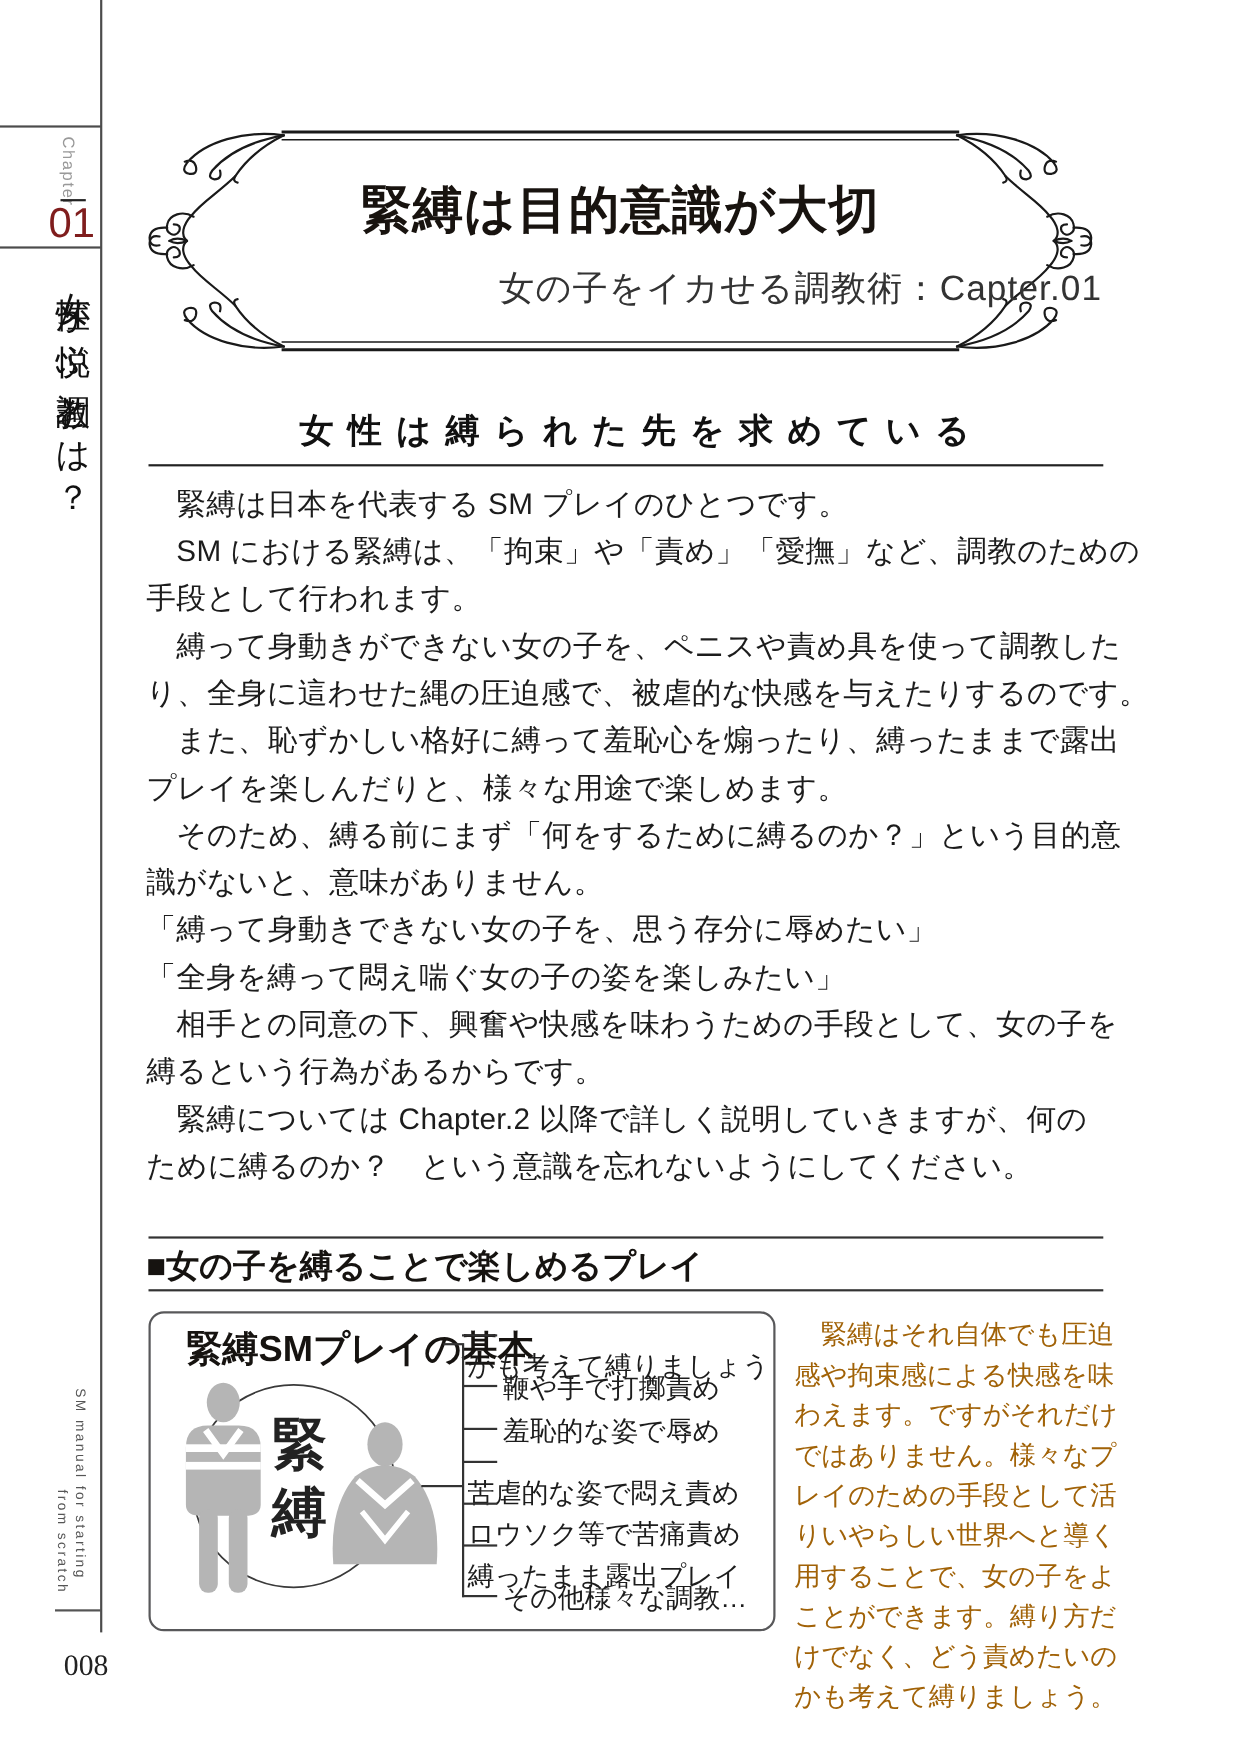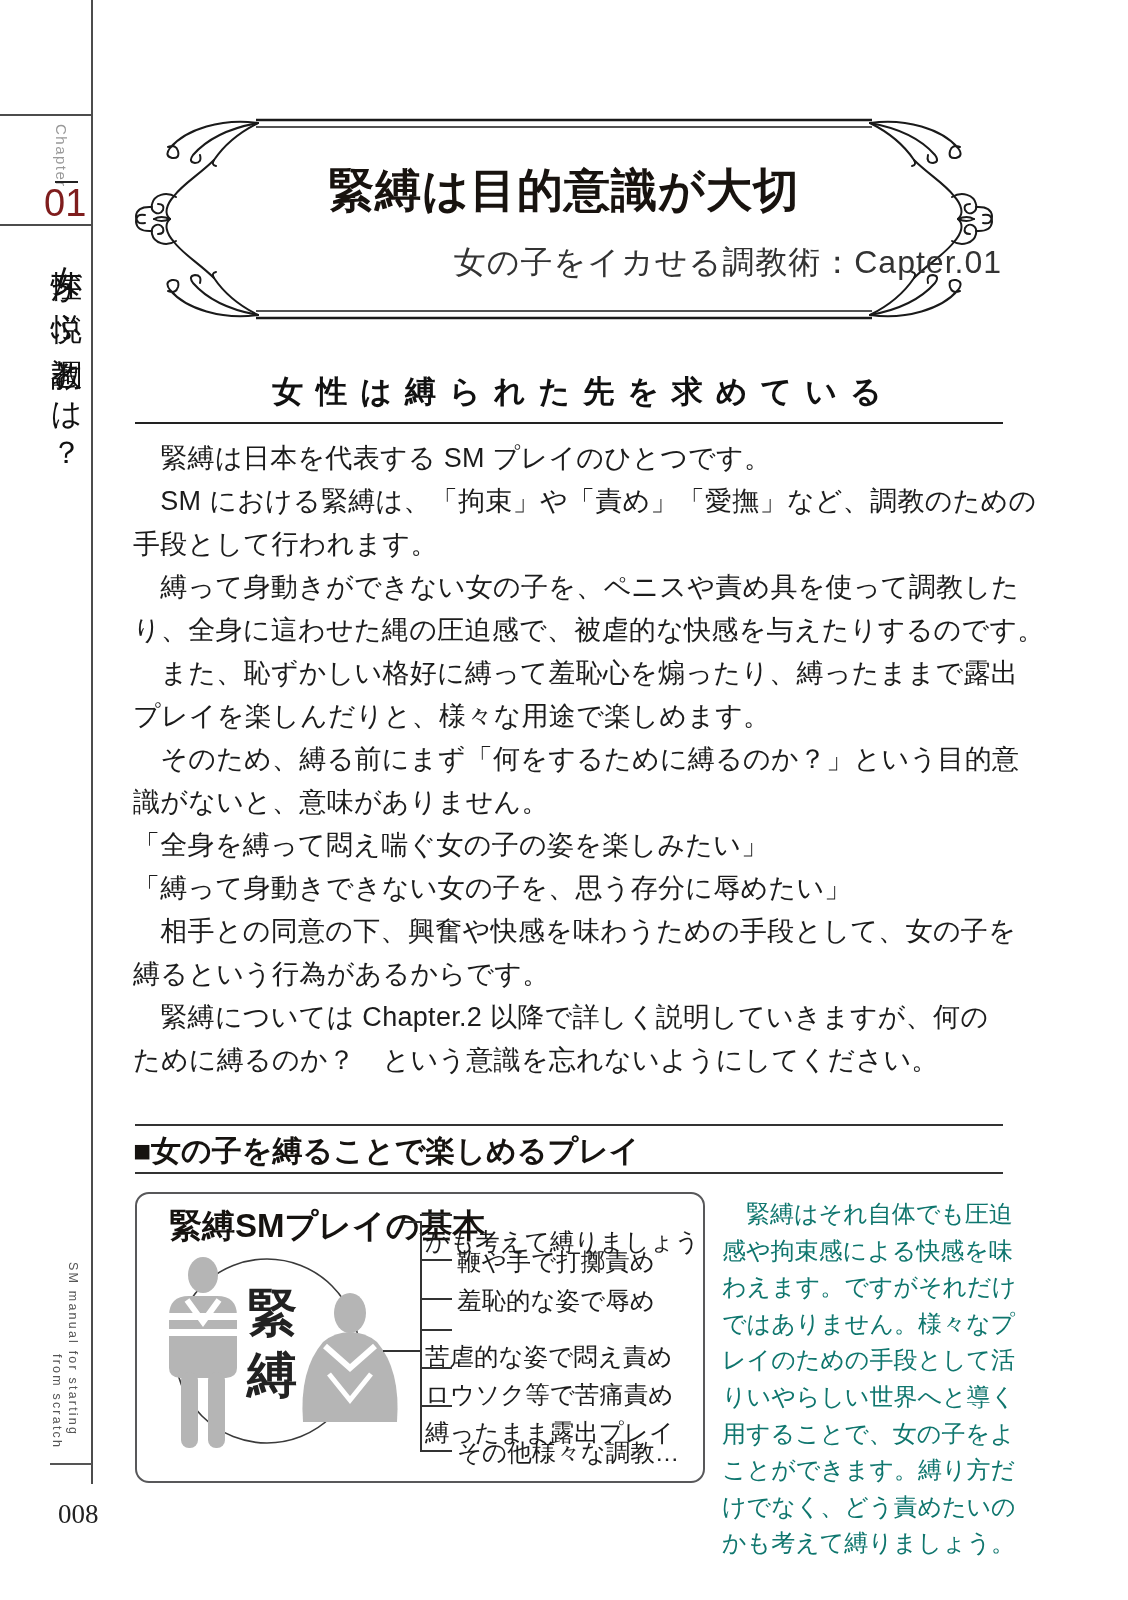--- a/index.html
+++ b/index.html
@@ -59,21 +59,21 @@
   .label-connector{position:absolute;left:266px;top:27px;width:17px;height:2px;background:#333;}
   .figure-connector{position:absolute;left:246px;top:156px;width:37px;height:2px;background:#333;}
   .t-item{position:absolute;left:283px;height:30px;}
   .t-line{display:inline-block;width:32px;height:2px;background:#333;
     vertical-align:middle;margin-bottom:4px;}
   .t-text{font-size:24.5px;color:#1c1c1c;white-space:pre;margin-left:5px;
     vertical-align:middle;}
 
   
   .side-col{left:722px;top:1196px;width:292px;}
-  .side-col>div{font-size:24px;line-height:36.6px;white-space:pre;color:#0f766e;}
+  .side-col>div{font-size:24px;line-height:36.6px;white-space:pre;color:#a16207;}
 </style>
 </head>
 <body>
 
 <div class="abs sidebar-rule"></div>
 <div class="abs chap-top-rule"></div>
 <div class="abs chap-bottom-rule"></div>
 <div class="abs chapter-word">Chapter</div>
 <div class="abs chapter-dash"></div>
 <div class="abs chapter-num">01</div>
@@ -117,22 +117,22 @@
 <div class="abs body-text">
     <div>　緊縛は日本を代表する SM プレイのひとつです。</div>
     <div>　SM における緊縛は、「拘束」や「責め」「愛撫」など、調教のための</div>
     <div>手段として行われます。</div>
     <div>　縛って身動きができない女の子を、ペニスや責め具を使って調教した</div>
     <div>り、全身に這わせた縄の圧迫感で、被虐的な快感を与えたりするのです。</div>
     <div>　また、恥ずかしい格好に縛って羞恥心を煽ったり、縛ったままで露出</div>
     <div>プレイを楽しんだりと、様々な用途で楽しめます。</div>
     <div>　そのため、縛る前にまず「何をするために縛るのか？」という目的意</div>
     <div>識がないと、意味がありません。</div>
+    <div>「縛って身動きできない女の子を、思う存分に辱めたい」</div>
     <div>「全身を縛って悶え喘ぐ女の子の姿を楽しみたい」</div>
-    <div>「縛って身動きできない女の子を、思う存分に辱めたい」</div>
     <div>　相手との同意の下、興奮や快感を味わうための手段として、女の子を</div>
     <div>縛るという行為があるからです。</div>
     <div>　緊縛については Chapter.2 以降で詳しく説明していきますが、何の</div>
     <div>ために縛るのか？　という意識を忘れないようにしてください。</div>
   </div>
 
 <div class="abs sub-rule-top"></div>
 <div class="abs sub-heading">■女の子を縛ることで楽しめるプレイ</div>
 <div class="abs sub-rule-bottom"></div>
 

